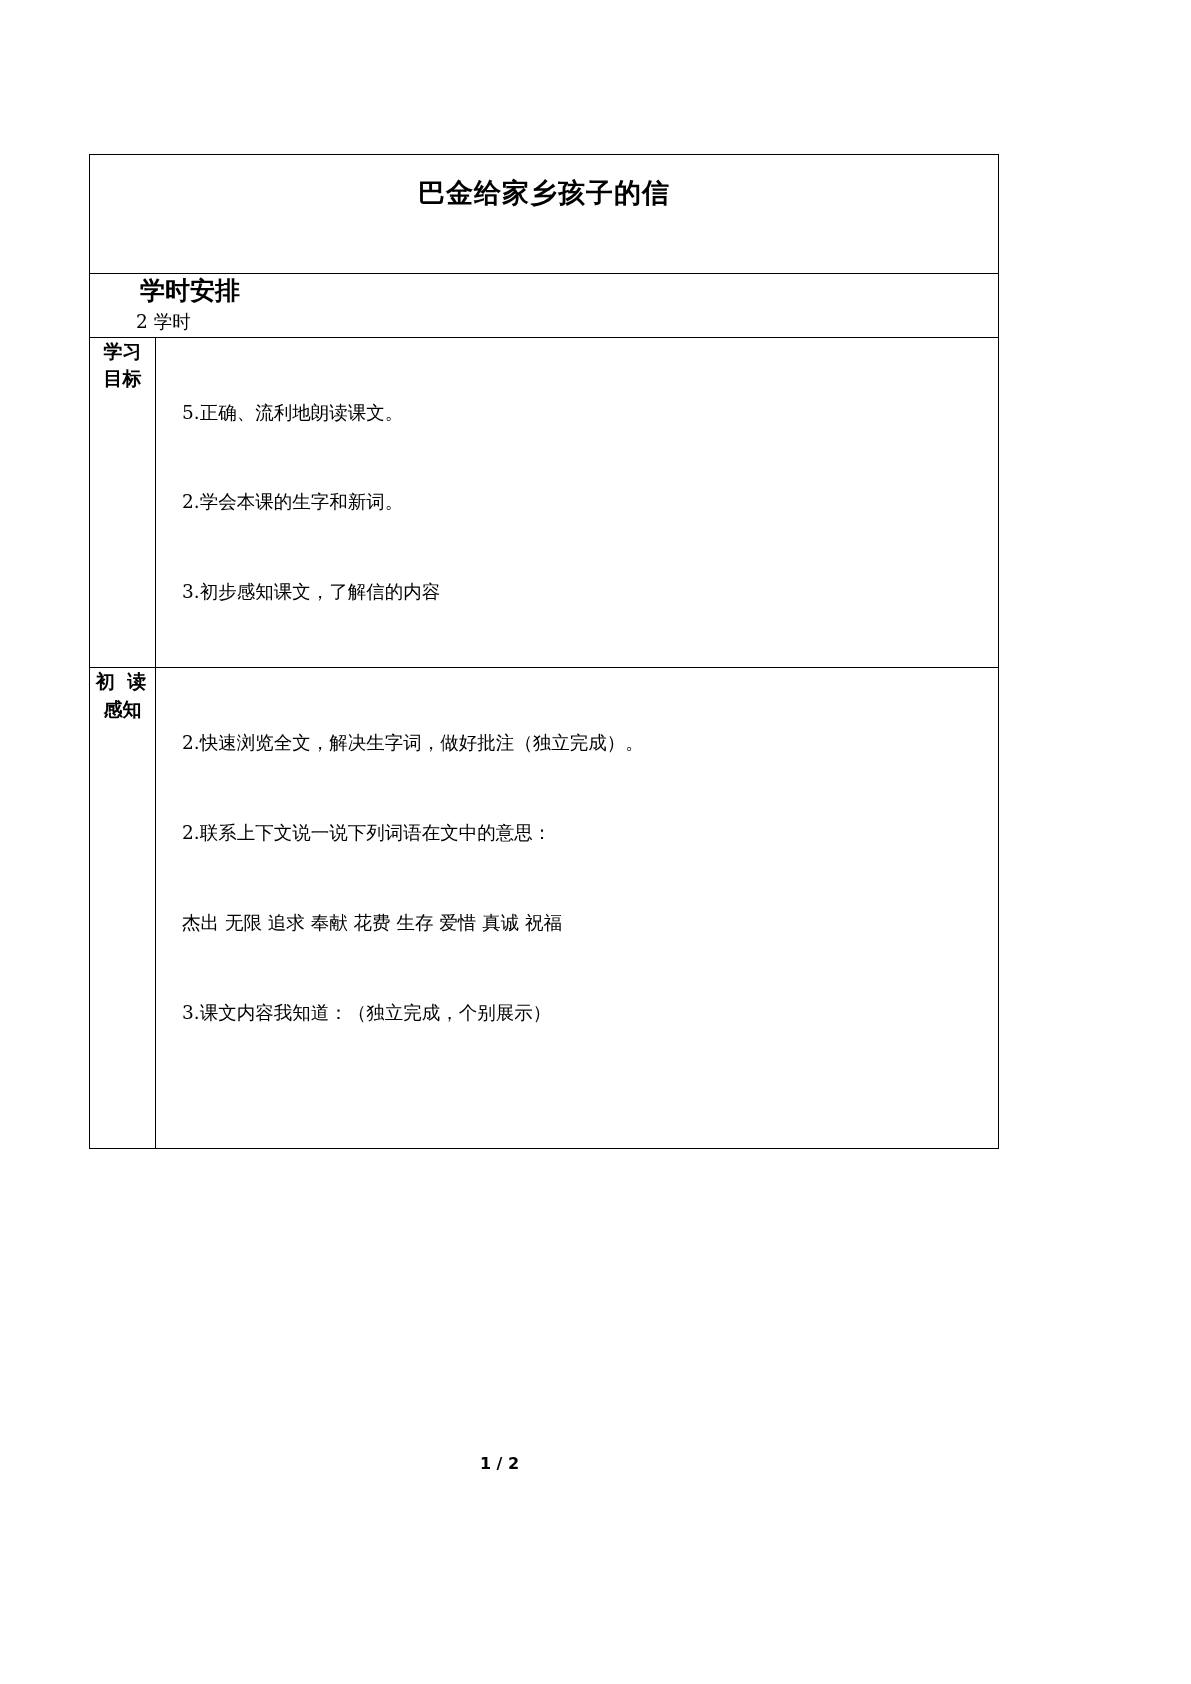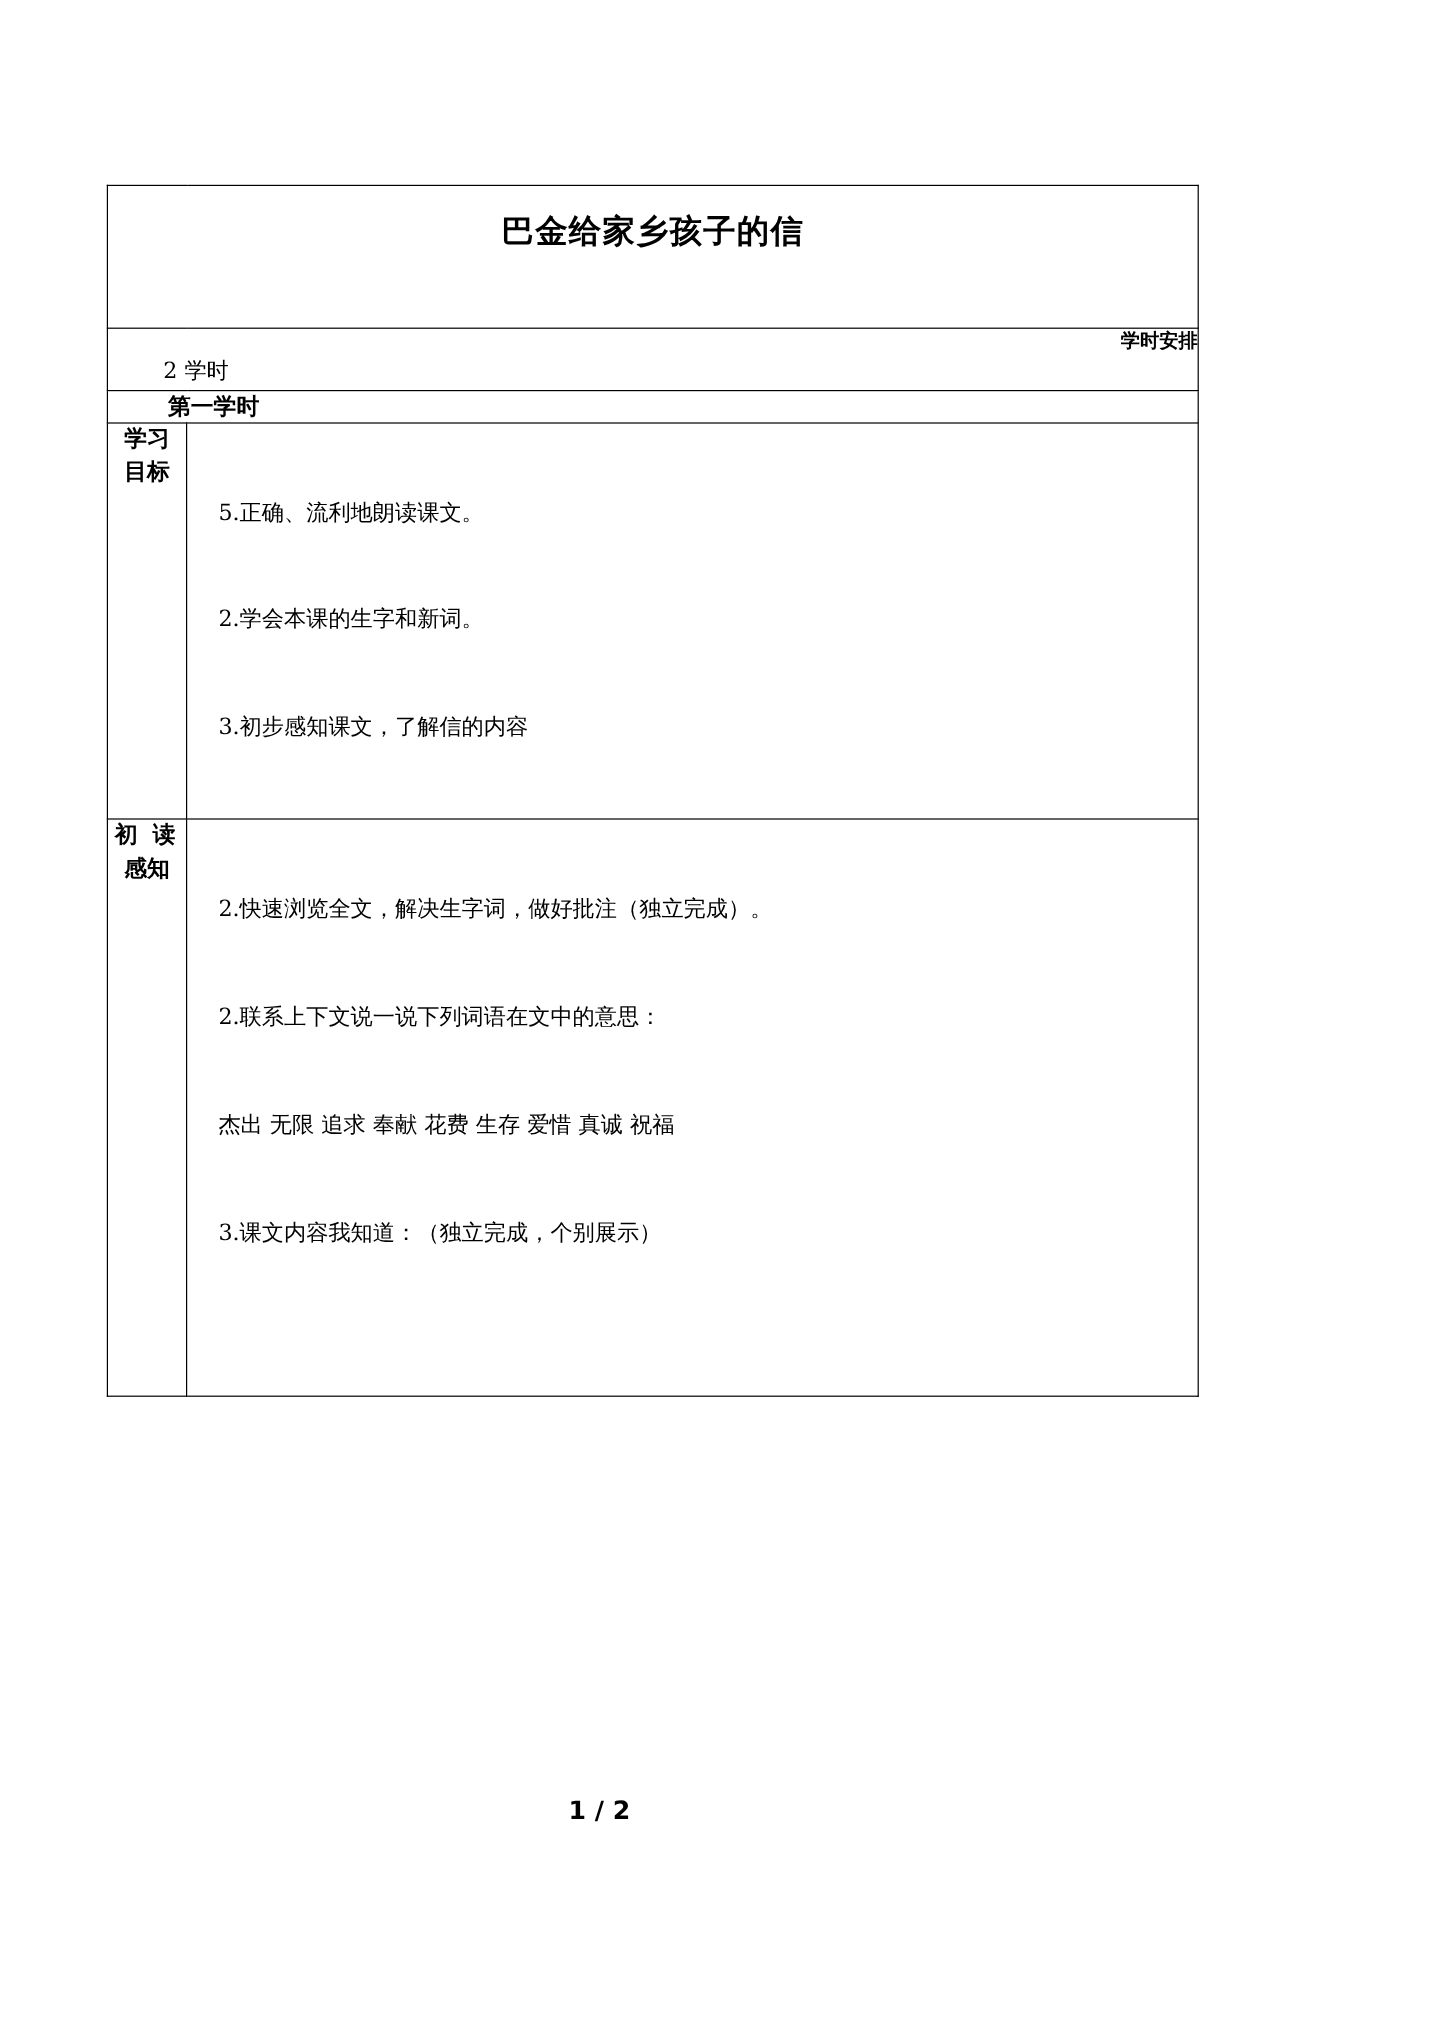--- a/index.html
+++ b/index.html
@@ -72,24 +72,23 @@
   .body-text {
     font-size: 18.5px;
     line-height: 1.62;
     white-space: pre-wrap;
   }
   .body-text .ln { display: block; }
   .indent-1 { padding-left: 26px; }
   .head-bold {
     font-family: "DejaVu Sans", "Liberation Sans", sans-serif;
     font-weight: bold;
-    font-size: 16px;
+    font-size: 25px;
     display: block;
     padding-left: 50px;
-    text-align: right;
   }
   .sub-plain {
     font-size: 18.5px;
     display: block;
     padding-left: 46px;
     line-height: 1.6;
   }
   .stage-head {
     font-family: "DejaVu Sans", "Liberation Sans", sans-serif;
     font-weight: bold;
@@ -98,22 +97,21 @@
     padding-left: 50px;
   }
   .footer {
     position: absolute;
     left: 0;
     top: 1442px;
     width: 999px;
     text-align: center;
     font-family: "DejaVu Sans", "Liberation Sans", sans-serif;
     font-weight: bold;
-    font-size: 21px;
-    margin-top: 43px;
+    font-size: 16px;
   }
 </style>
 </head>
 <body>
 
 <div class="page">
 
   <table class="sheet">
     <colgroup>
       <col style="width:66px">
@@ -127,25 +125,20 @@
         </td>
       </tr>
 
       <tr>
         <td colspan="2" class="cellpad">
           <span class="head-bold">学时安排</span>
           <span class="sub-plain">2 学时</span>
         </td>
       </tr>
 
-      <tr>
-        <td colspan="2" class="cellpad">
-          <span class="stage-head">第一学时</span>
-        </td>
-      </tr>
 
       <tr>
         <td class="label-col">
           <span class="lbl-line">学习</span>
           <span class="lbl-line">目标</span>
         </td>
         <td class="cellpad">
           <div class="body-text indent-1">
             <span class="ln">5.正确、流利地朗读课文。</span>
             <span class="ln">2.学会本课的生字和新词。</span>

